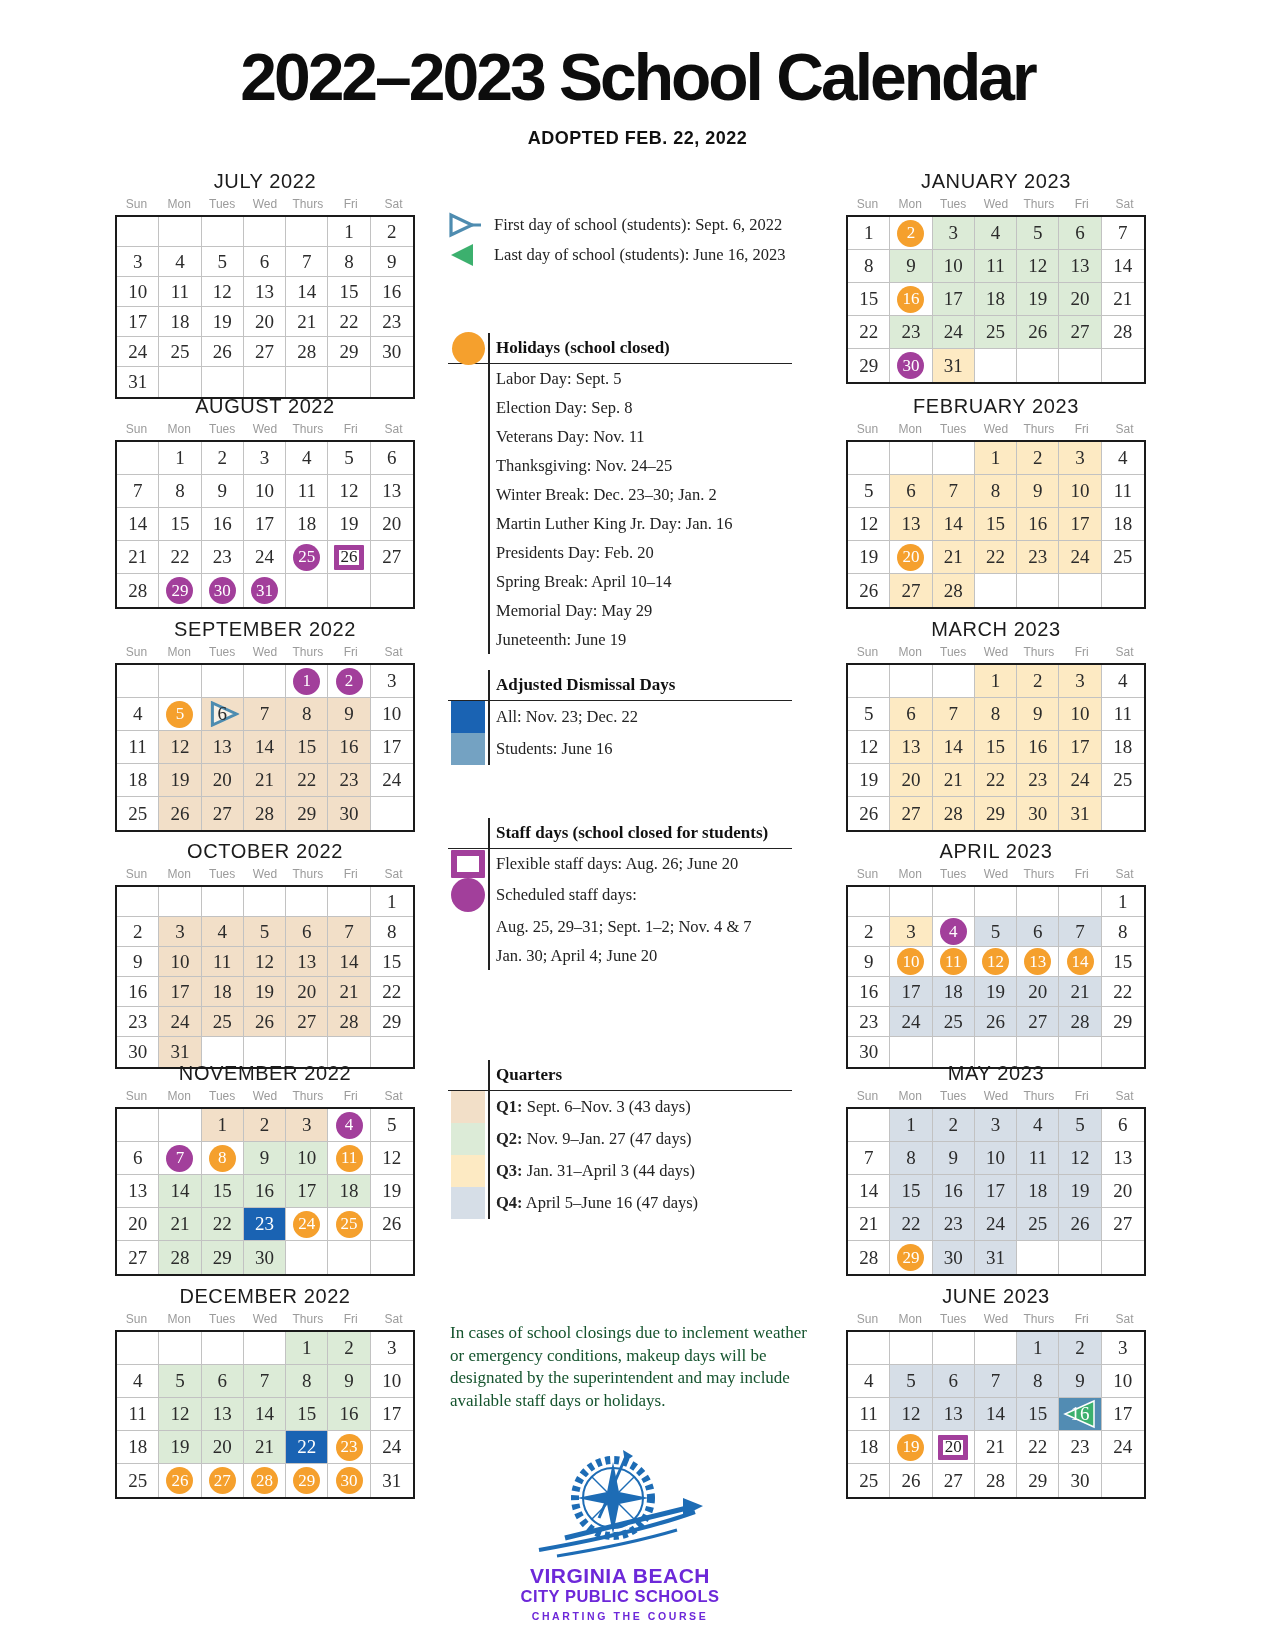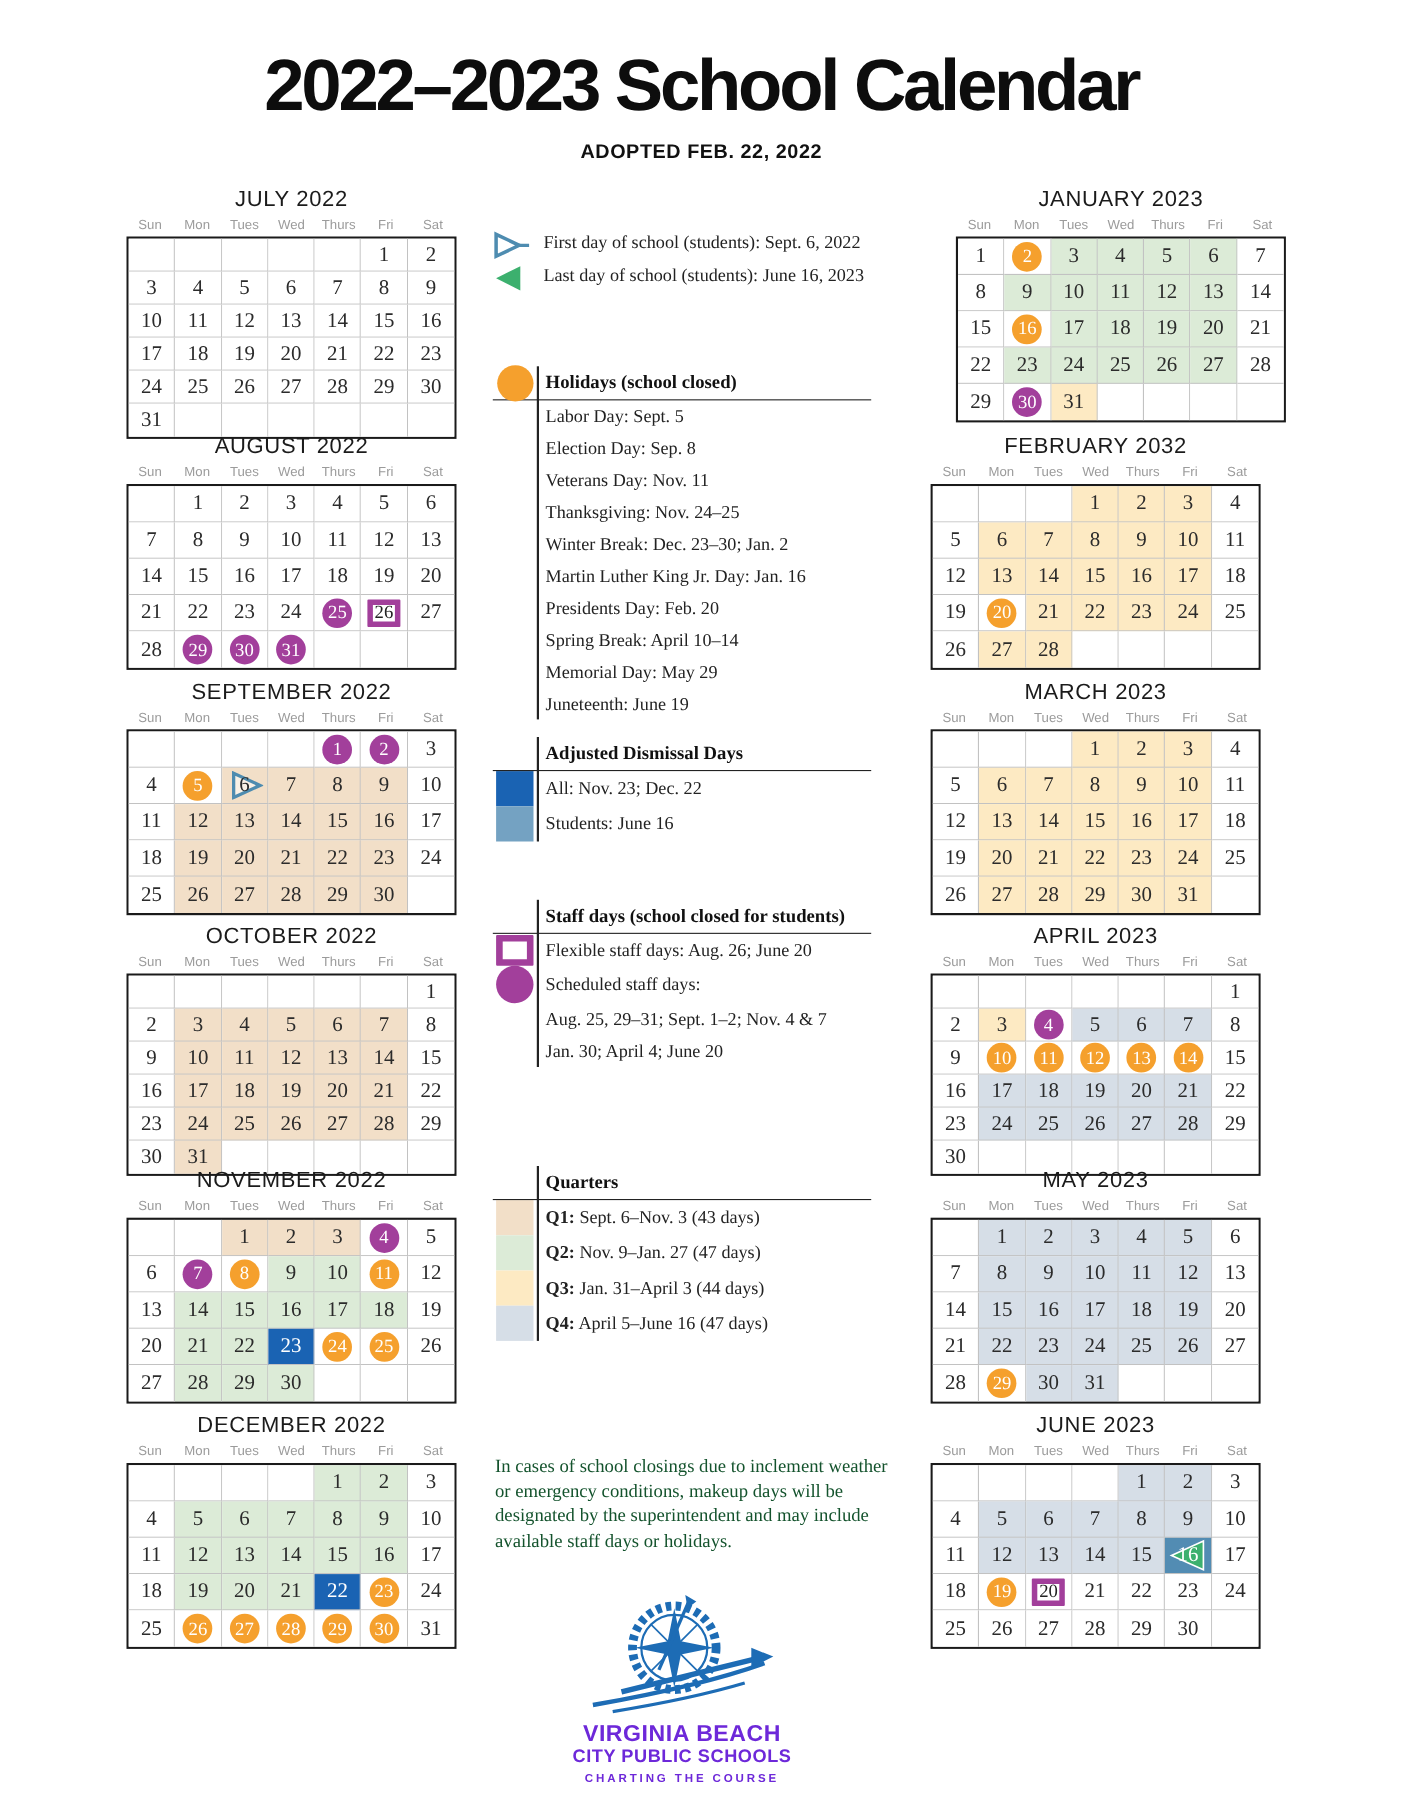--- a/index.html
+++ b/index.html
@@ -31,21 +31,21 @@
   .cell .circ{width:27px;height:27px;border-radius:50%;display:flex;align-items:center;justify-content:center;
     color:#fff;font-size:17px;}
   .circ.oc{background:#F5A02D;} .circ.pc{background:#A23F9B;}
   .cell .sqo{width:20px;height:15px;border:5px solid #A23F9B;background:#fff;display:flex;
     align-items:center;justify-content:center;font-size:17px;color:#222;border-radius:1px;}
   .cell svg.tri{position:absolute;left:50%;top:50%;transform:translate(-42%,-50%);}
   .cell .dnum{position:relative;z-index:2;}
 
   
   .toplg{position:absolute;left:448px;top:210px;width:344px;}
-  .toplg .row{display:flex;height:30px;}
+  .toplg .row{display:flex;align-items:center;height:30px;}
   .toplg .ic{width:46px;display:flex;justify-content:flex-start;}
   .lg-text{font-family:"Liberation Serif",serif;font-size:16.5px;color:#222;}
 
   .lsec{position:absolute;left:448px;width:344px;}
   .lsec .vline{position:absolute;left:40px;top:0;bottom:0;width:1.5px;background:#222;}
   .lsec .hdr{display:flex;align-items:center;height:30px;border-bottom:1.5px solid #222;position:relative;}
   .lsec .hdr .sw, .lsec .irow .sw{width:40px;display:flex;justify-content:center;align-items:center;flex:none;}
   .lsec .hdr .ttl{font-family:"Liberation Serif",serif;font-weight:bold;font-size:17px;color:#111;padding-left:8px;}
   .lsec .irow{display:flex;align-items:center;min-height:29px;}
   .lsec .irow .txt{font-family:"Liberation Serif",serif;font-size:16.5px;color:#222;padding-left:8px;}
@@ -747,21 +747,21 @@
           <span class="circ oc">29</span>
         </div>
         <div class="cell">
           <span class="circ oc">30</span>
         </div>
         <div class="cell">
           <span class="dnum">31</span>
         </div>
       </div>
     </div>
-    <div class="month colR" style="top: 170px; margin-left: 23px;">
+    <div class="month colR" style="top: 170px;">
       <div class="m-title">JANUARY 2023</div>
       <div class="dow">
         <span>Sun</span>
         <span>Mon</span>
         <span>Tues</span>
         <span>Wed</span>
         <span>Thurs</span>
         <span>Fri</span>
         <span>Sat</span>
       </div>
@@ -859,21 +859,21 @@
         <div class="cell q3">
           <span class="dnum">31</span>
         </div>
         <div class="cell"></div>
         <div class="cell"></div>
         <div class="cell"></div>
         <div class="cell"></div>
       </div>
     </div>
     <div class="month colR" style="top: 395px;">
-      <div class="m-title">FEBRUARY 2032</div>
+      <div class="m-title">FEBRUARY 2023</div>
       <div class="dow">
         <span>Sun</span>
         <span>Mon</span>
         <span>Tues</span>
         <span>Wed</span>
         <span>Thurs</span>
         <span>Fri</span>
         <span>Sat</span>
       </div>
       <div class="grid r5">

